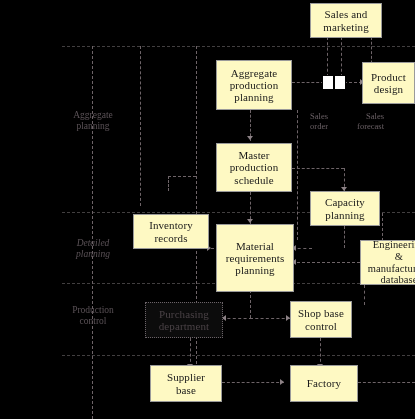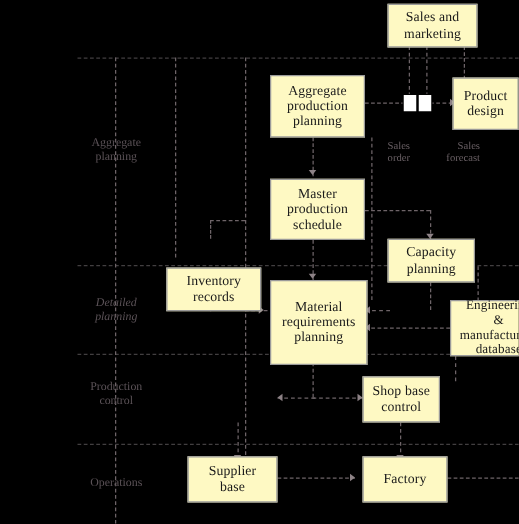--- a/index.html
+++ b/index.html
@@ -75,21 +75,20 @@
   <div class="lane" style="left:62px;top:355px;width:353px;"></div>
 
   <div class="seg v" style="left:92px;top:46px;height:373px;"></div>
 
   <div class="swimlabel" style="left:62px;top:110px;width:62px;">Aggregate
 planning</div>
   <div class="swimlabel" style="left:62px;top:238px;width:62px;font-style:italic;">Detailed
 planning</div>
   <div class="swimlabel" style="left:60px;top:305px;width:66px;">Production
 control</div>
-  <div class="swimlabel" style="left:60px;top:382px;width:66px;">Operations</div>
 
   <div class="seg v" style="left:327px;top:37px;height:40px;"></div>
   <div class="seg v" style="left:341px;top:37px;height:40px;"></div>
 
   <div class="seg v" style="left:371px;top:37px;height:36px;"></div>
   <div class="seg v" style="left:297px;top:110px;height:130px;"></div>
 
   <div class="seg h" style="left:292px;top:82px;width:32px;"></div>
 
   <div class="seg h" style="left:344px;top:82px;width:18px;"></div>
@@ -165,20 +164,22 @@
 planning</div>
 
   <div class="box" style="left:216px;top:224px;width:78px;height:68px;white-space:pre-line;">Material
 requirements
 planning</div>
 
   <div class="box" style="left:360px;top:240px;width:76px;height:45px;white-space:pre-line;font-size:10.5px;justify-content:flex-start;padding-left:4px;">Engineering
 &amp; manufacturing
 database</div>
 
+  <div class="box dark" style="left:145px;top:302px;width:78px;height:36px;white-space:pre-line;">Purchasing
+department</div>
 
   <div class="box" style="left:290px;top:301px;width:62px;height:37px;white-space:pre-line;">Shop base
 control</div>
 
   <div class="box" style="left:290px;top:365px;width:68px;height:37px;white-space:pre-line;">Factory</div>
 
   <div class="box" style="left:150px;top:365px;width:72px;height:37px;white-space:pre-line;">Supplier
 base</div>
 
   <div class="biarrow" style="left:322px;top:75px;width:24px;height:14px;">

